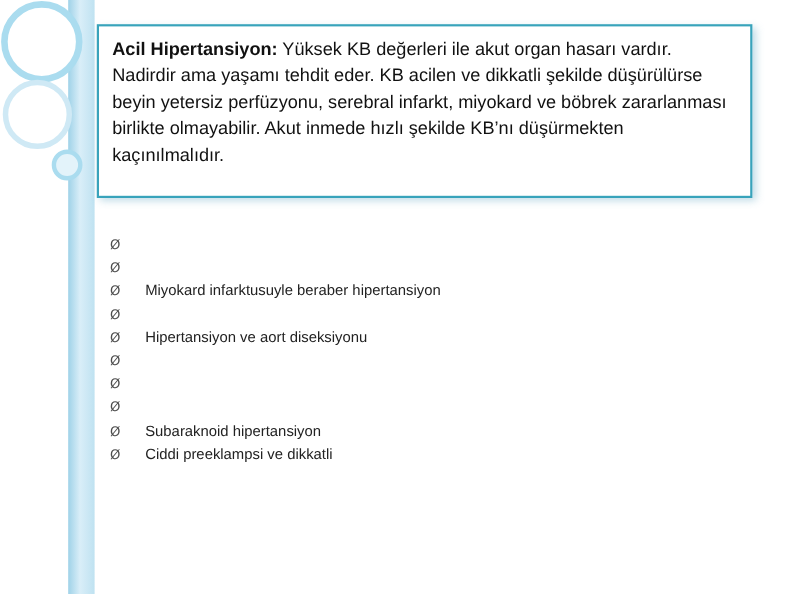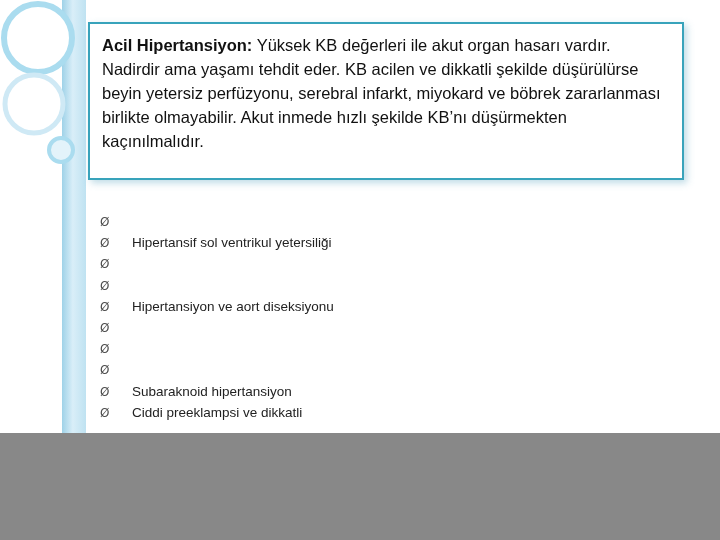--- a/index.html
+++ b/index.html
@@ -1,19 +1,19 @@
 <!DOCTYPE html>
 <html><head>
 <meta charset="utf-8">
 <style>
   html, body { margin: 0; padding: 0; background: #888; }
   .slide {
     position: relative;
     width: 720px;
-    height: 433px;
+    height: 540px;
     margin: 0 auto;
     background: #ffffff;
     overflow: hidden;
     font-family: "Liberation Sans", sans-serif;
   }
 
   
   .band {
     position: absolute;
     left: 62px;
@@ -99,24 +99,24 @@
   <div class="header-box">
     <p class="header-text"><b>Acil Hipertansiyon:</b><span> Yüksek KB değerleri ile akut organ hasarı vardır. Nadirdir ama yaşamı tehdit eder. KB acilen ve dikkatli şekilde düşürülürse beyin yetersiz perfüzyonu, serebral infarkt, miyokard ve böbrek zararlanması birlikte olmayabilir. Akut inmede hızlı şekilde KB’nı düşürmekten kaçınılmalıdır.</span></p>
   </div>
 
   <ul class="bullets">
     <li class="bullet-item">
       <span class="bullet-glyph">Ø</span>
     </li>
     <li class="bullet-item">
       <span class="bullet-glyph">Ø</span>
-      <span class="bullet-text">Hipertansif sol ventrikul yetersiliği</span>
     </li>
     <li class="bullet-item">
       <span class="bullet-glyph">Ø</span>
+      <span class="bullet-text">Miyokard infarktusuyle beraber hipertansiyon</span>
     </li>
     <li class="bullet-item">
       <span class="bullet-glyph">Ø</span>
     </li>
     <li class="bullet-item">
       <span class="bullet-glyph">Ø</span>
       <span class="bullet-text">Hipertansiyon ve aort diseksiyonu</span>
     </li>
     <li class="bullet-item">
       <span class="bullet-glyph">Ø</span>

